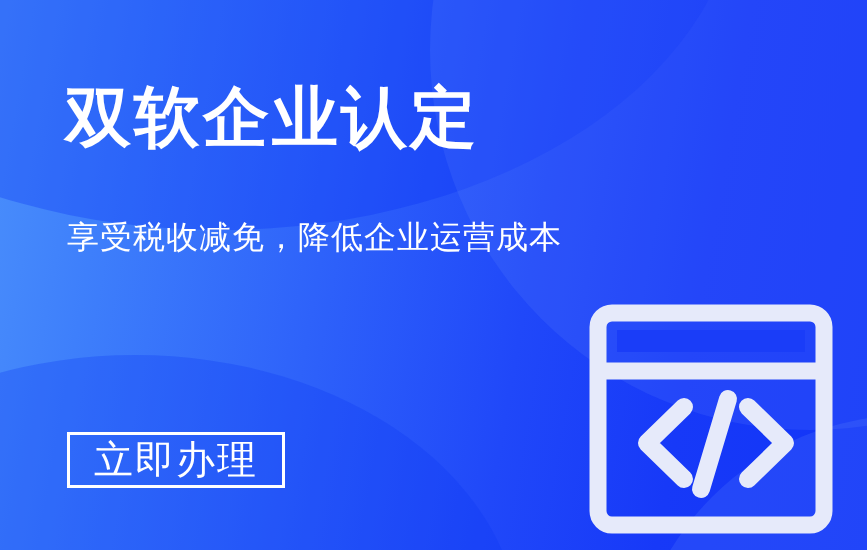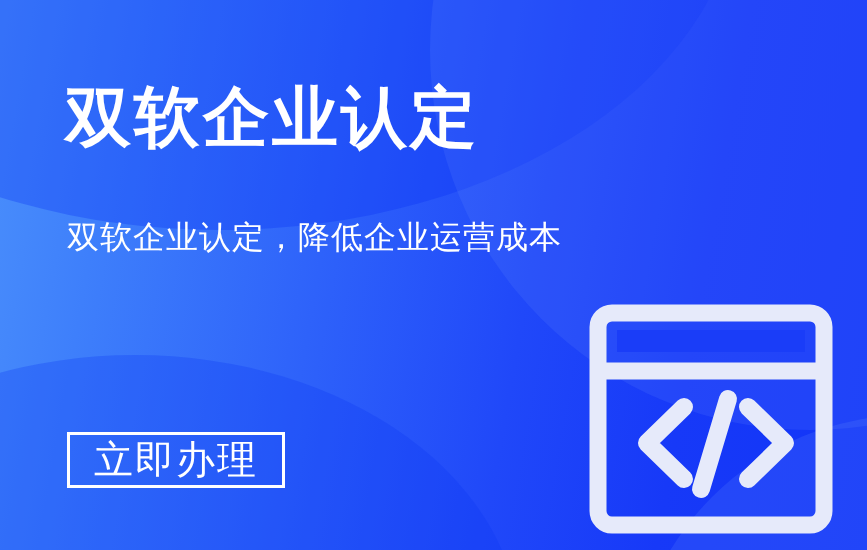--- a/index.html
+++ b/index.html
@@ -143,21 +143,21 @@
 <div class="banner">
 
   <div class="deco deco-topleft"></div>
   <div class="deco deco-right"></div>
   <div class="deco deco-bottomleft"></div>
   <div class="deco deco-bottomright"></div>
 
   <div class="content">
     <h1 class="headline">双软企业认定</h1>
 
-    <p class="subhead">双软企业认定，降低企业运营成本</p>
+    <p class="subhead">享受税收减免，降低企业运营成本</p>
 
     <button class="cta-button">立即办理</button>
   </div>
 
   <div class="code-icon">
     <svg viewBox="0 0 246 232" xmlns="http://www.w3.org/2000/svg">
 
       <rect x="10" y="10" width="226" height="212" rx="14" ry="14" fill="none" stroke="#E6EAFA" stroke-width="17"></rect>
 
       <line x1="10" y1="68" x2="236" y2="68" stroke="#E6EAFA" stroke-width="17"></line>

